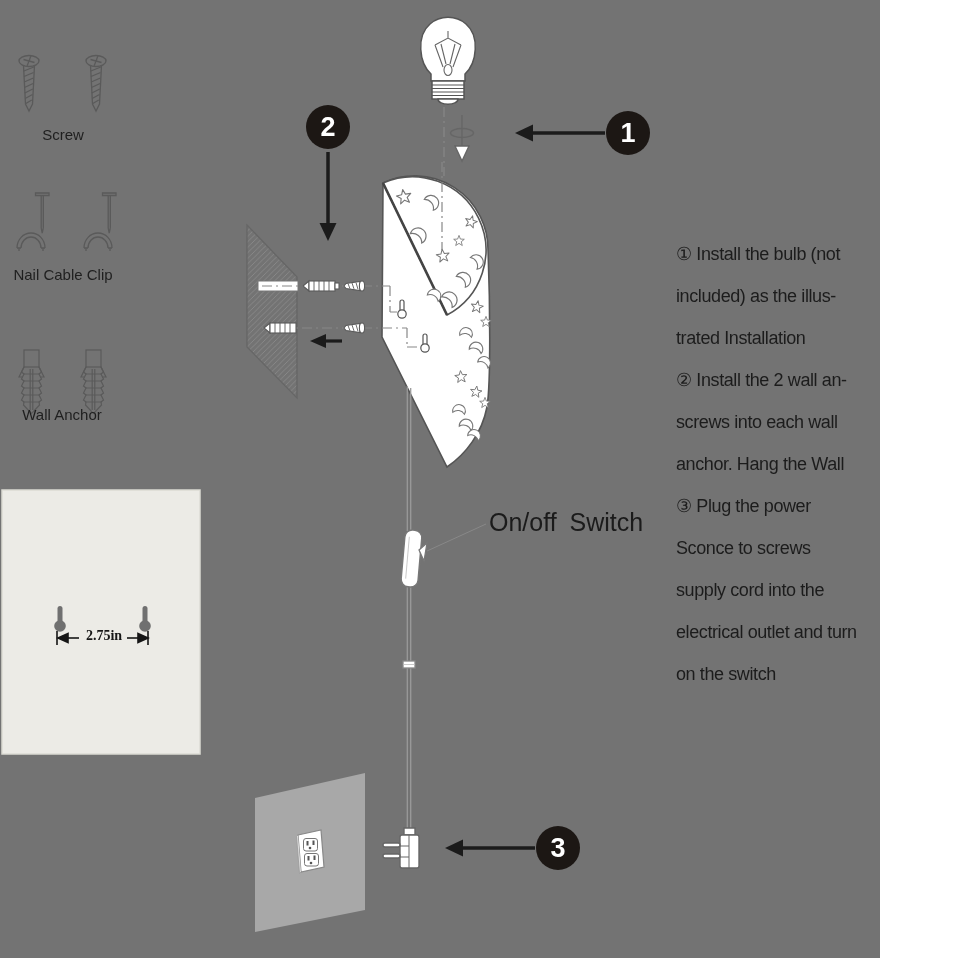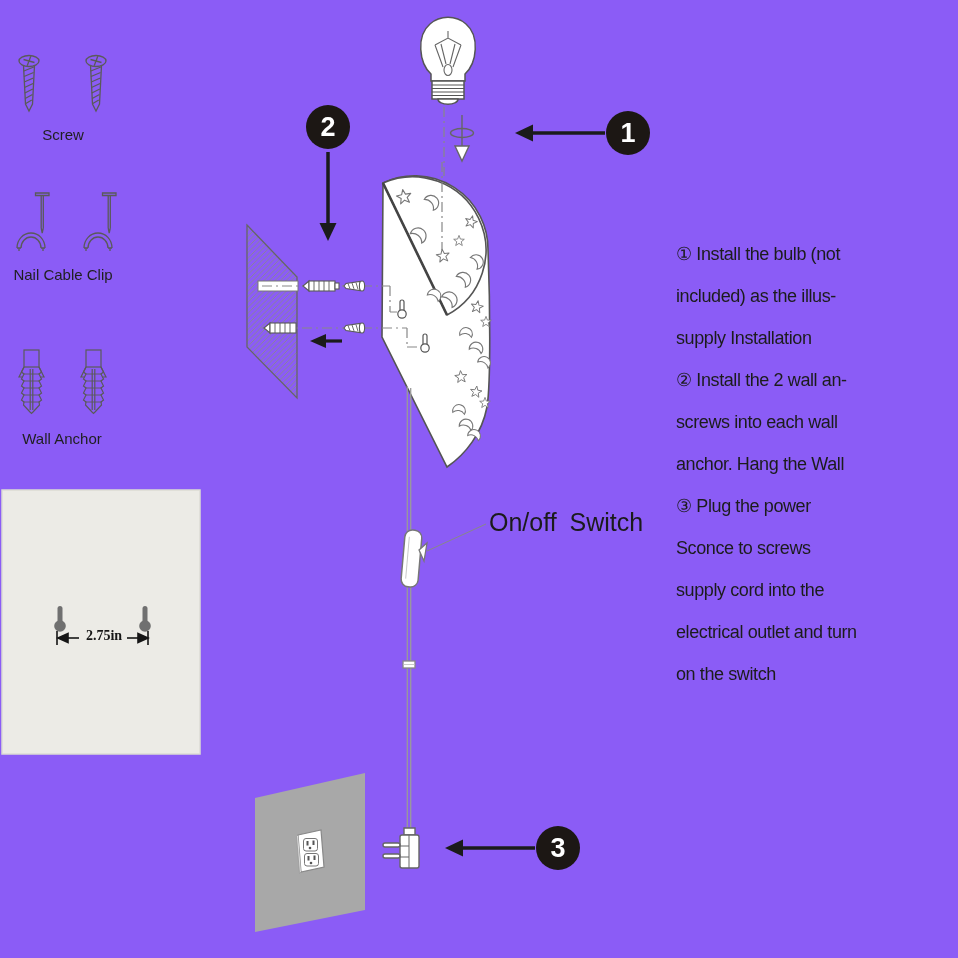--- a/index.html
+++ b/index.html
@@ -1,17 +1,17 @@
 <!DOCTYPE html>
 <html><head>
 <meta charset="utf-8">
 <style>
   html,body{margin:0;padding:0;background:#fff;}
   .stage{
-    position:relative;width:958px;height:958px;background:#8b5cf6;overflow:hidden;
+    position:relative;width:880px;height:958px;background:#737373;overflow:hidden;
     font-family:"Liberation Sans",sans-serif;
   }
   .stage svg.art{position:absolute;left:0;top:0;}
   .lbl{position:absolute;color:#1f1f1f;}
   .part-lbl{font-size:15px;text-align:center;}
   .dim-lbl{font-family:"Liberation Serif",serif;font-weight:bold;font-size:14px;color:#161616;}
   .switch-lbl{font-size:25px;word-spacing:6px;color:#1b1b1b;}
   .badge{
     position:absolute;width:44px;height:44px;border-radius:50%;
     background:#1c1714;color:#ffffff;font-size:27px;font-weight:bold;
@@ -244,32 +244,32 @@
     </g>
 
     <g stroke="#1b1b1b" stroke-width="3.5" fill="#1b1b1b">
       <path d="M535,848 H461" fill="none"></path>
       <path d="M445,848 L463,839.5 L463,856.5 Z" stroke="none"></path>
     </g>
   </svg>
 
   <div class="lbl part-lbl" style="left:23px;top:126px;width:80px;">Screw</div>
   <div class="lbl part-lbl" style="left:4px;top:266px;width:118px;">Nail Cable Clip</div>
-  <div class="lbl part-lbl" style="left:12px;top:430px;width:100px;">Wall Anchor</div>
+  <div class="lbl part-lbl" style="left:12px;top:406px;width:100px;">Wall Anchor</div>
   <div class="lbl dim-lbl" style="left:80px;top:628px;width:48px;text-align:center;">2.75in</div>
   <div class="lbl switch-lbl" style="left:489px;top:508px;">On/off Switch</div>
 
   <div class="badge" style="left:606px;top:111px;">1</div>
   <div class="badge" style="left:306px;top:105px;">2</div>
   <div class="badge" style="left:536px;top:826px;">3</div>
 
   <div class="instructions">
     <div class="iline">① Install the bulb (not</div>
     <div class="iline">included) as the illus-</div>
-    <div class="iline">supply Installation</div>
+    <div class="iline">trated Installation</div>
     <div class="iline">② Install the 2 wall an-</div>
     <div class="iline">screws into each wall</div>
     <div class="iline">anchor. Hang the Wall</div>
     <div class="iline">③ Plug the power</div>
     <div class="iline">Sconce to screws</div>
     <div class="iline">supply cord into the</div>
     <div class="iline">electrical outlet and turn</div>
     <div class="iline">on the switch</div>
   </div>
 

